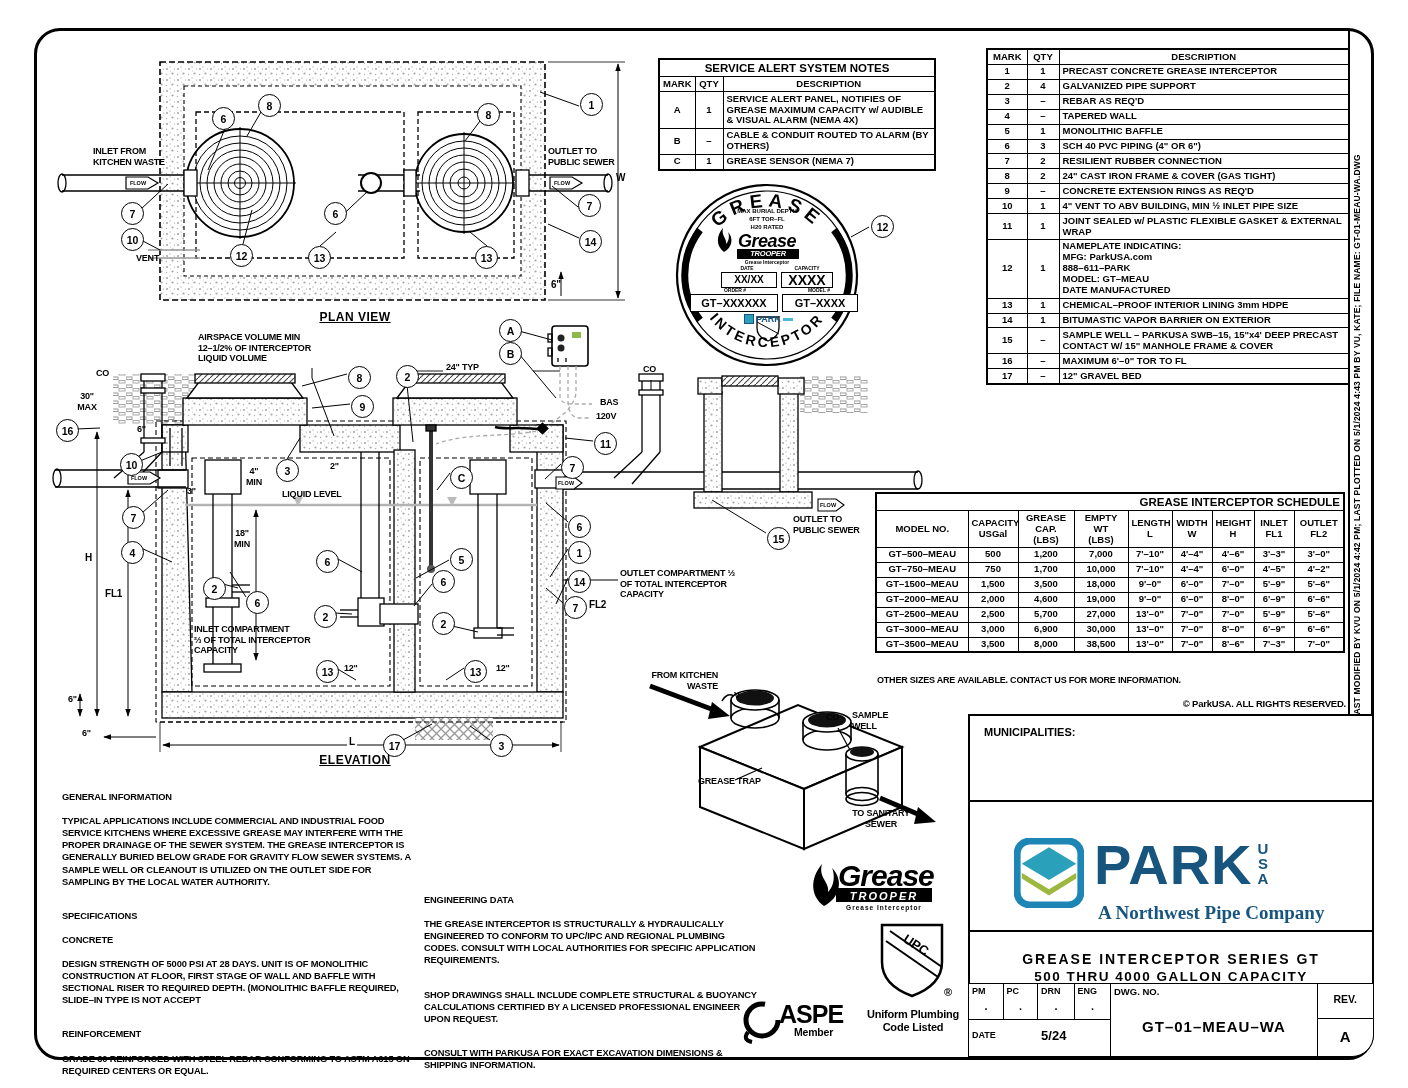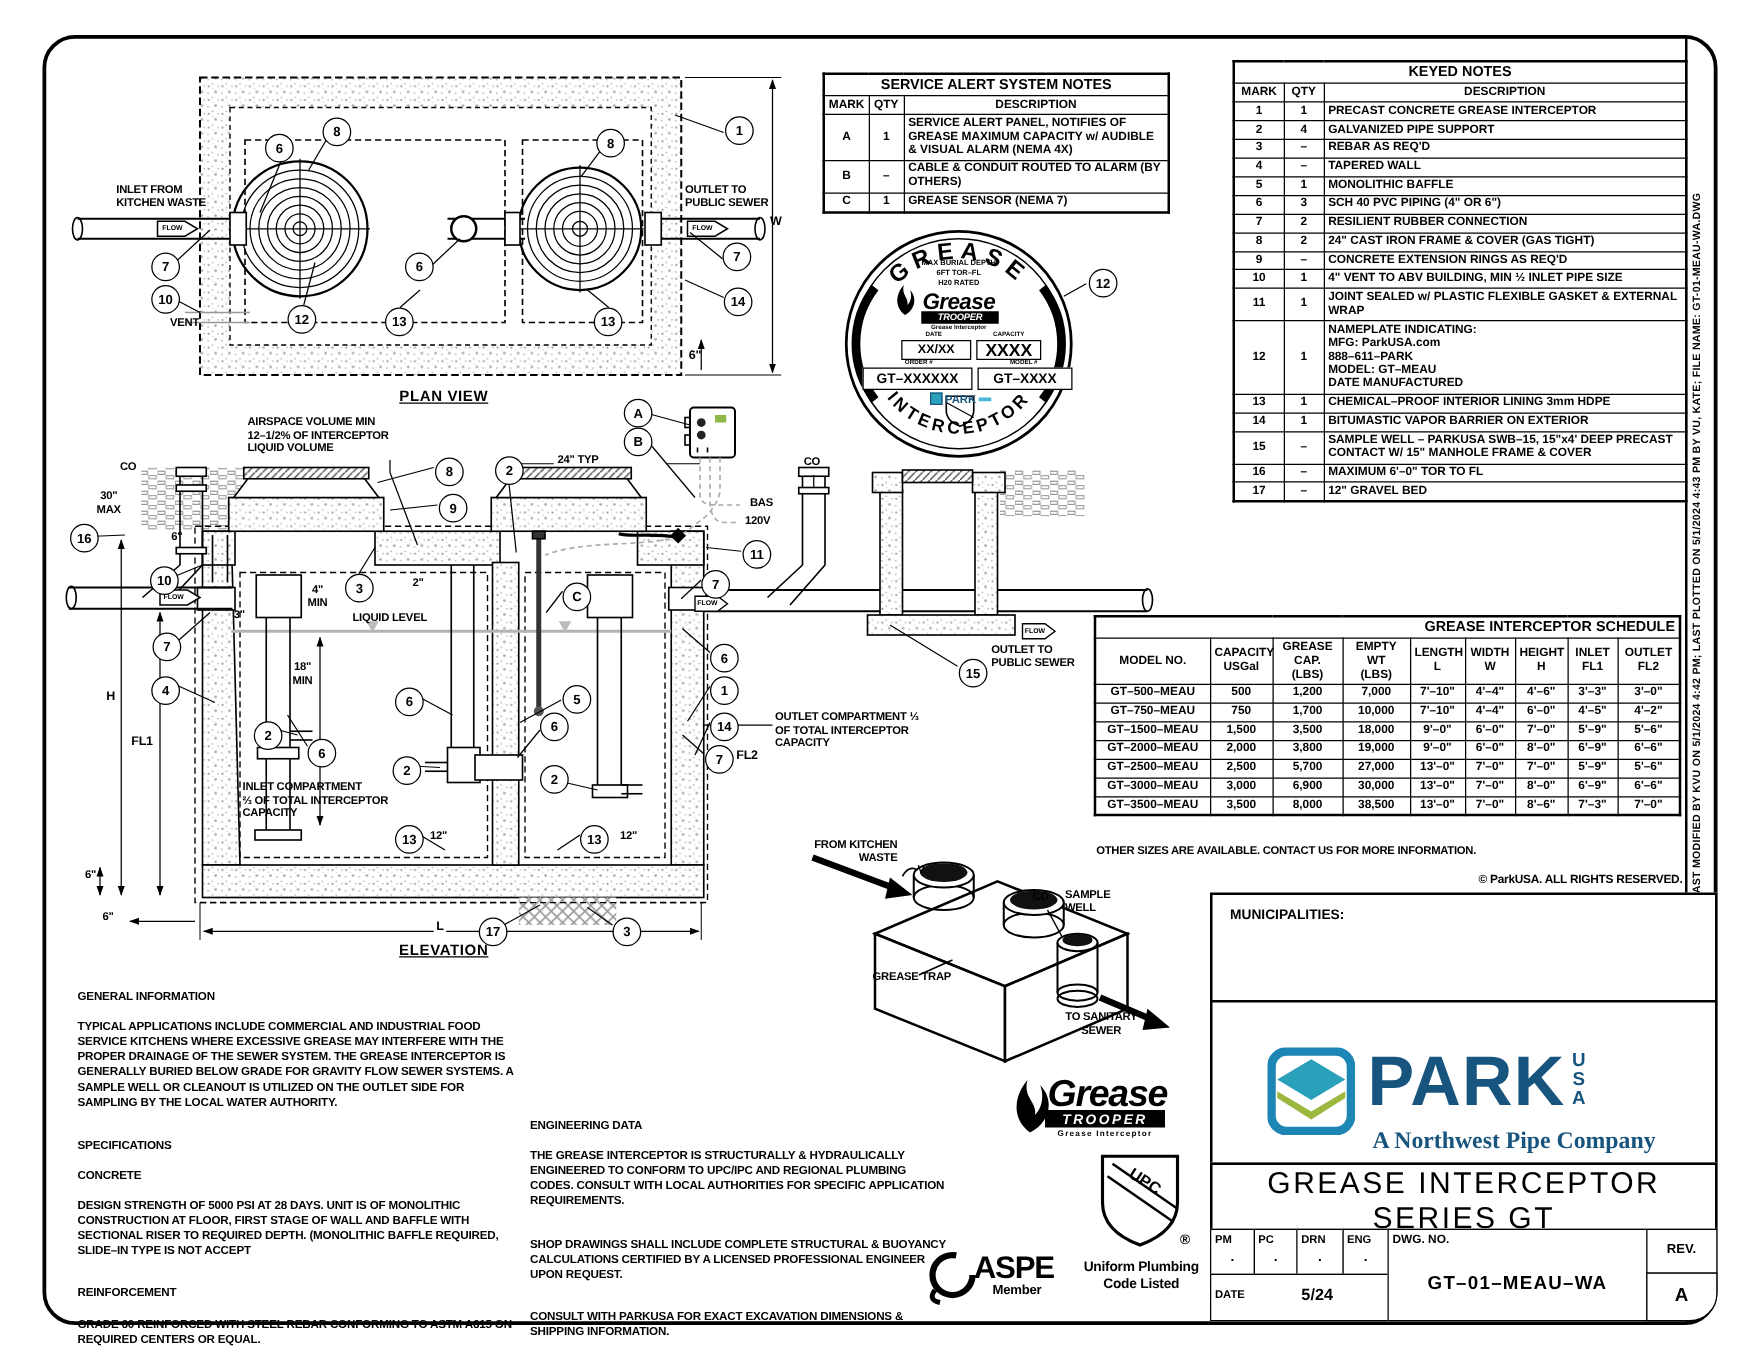--- a/index.html
+++ b/index.html
@@ -542,23 +542,20 @@
     </tbody>
   </table>
 
 <table class="dwg" style="left:986px;top:48px;width:364px">
   <colgroup>
       <col style="width:40px">
       <col style="width:32px">
       <col>
     </colgroup>
 <tbody>
-      <tr class="t-title">
-        <th colspan="3">KEYED NOTES</th>
-      </tr>
       <tr class="t-head">
         <th>MARK</th>
         <th>QTY</th>
         <th>DESCRIPTION</th>
       </tr>
       <tr>
         <td class="c0">1</td>
         <td class="c1">1</td>
         <td class="c2">PRECAST CONCRETE GREASE INTERCEPTOR</td>
       </tr>
@@ -713,21 +710,21 @@
         <td class="c3">18,000</td>
         <td class="c4">9'–0"</td>
         <td class="c5">6'–0"</td>
         <td class="c6">7'–0"</td>
         <td class="c7">5'–9"</td>
         <td class="c8">5'–6"</td>
       </tr>
       <tr>
         <td class="c0">GT–2000–MEAU</td>
         <td class="c1">2,000</td>
-        <td class="c2">3,800</td>
+        <td class="c2">4,600</td>
         <td class="c3">19,000</td>
         <td class="c4">9'–0"</td>
         <td class="c5">6'–0"</td>
         <td class="c6">8'–0"</td>
         <td class="c7">6'–9"</td>
         <td class="c8">6'–6"</td>
       </tr>
       <tr>
         <td class="c0">GT–2500–MEAU</td>
         <td class="c1">2,500</td>
@@ -799,21 +796,21 @@
       <polygon points="10,42 45,63 80,42 80,52 45,74 10,52" fill="#9cb83f"></polygon>
       <polyline points="10,42 45,63 80,42" fill="none" stroke="#fff" stroke-width="5"></polyline>
     </svg>
     <span class="park-navy" style="font-size:56px;font-weight:800;letter-spacing:1px;line-height:0.95;margin-left:10px">PARK</span>
     <span class="park-navy usa-vert" style="font-size:15px;font-weight:800;margin-left:2px;margin-top:2px">USA</span>
   </div>
   <div class="park-navy" style="position:absolute;left:128px;top:100px;font-family:'Liberation Serif',serif;font-size:19px;font-weight:bold">A Northwest Pipe Company</div>
 </div>
 
 <div class="tb-box" style="left:968px;top:930px;width:406px;height:55px;text-align:center">
-  <div style="font-size:24px;font-weight:normal;letter-spacing:2px;margin-top:1px">GREASE INTERCEPTOR SERIES GT</div>
+  <div style="font-size:14px;font-weight:bold;letter-spacing:2px;margin-top:19px">GREASE INTERCEPTOR SERIES GT</div>
   <div style="font-size:13.5px;font-weight:bold;letter-spacing:1.5px;margin-top:2px">500 THRU 4000 GALLON CAPACITY</div>
 </div>
 
 <div class="tb-cell" style="left:968px;top:983px;width:36px;height:37px">
   <span class="cl">PM</span>
   <span class="cv" style="top:16px;font-size:11px">.</span>
 </div>
 <div class="tb-cell" style="left:1002.5px;top:983px;width:36px;height:37px">
   <span class="cl">PC</span>
   <span class="cv" style="top:16px;font-size:11px">.</span>

